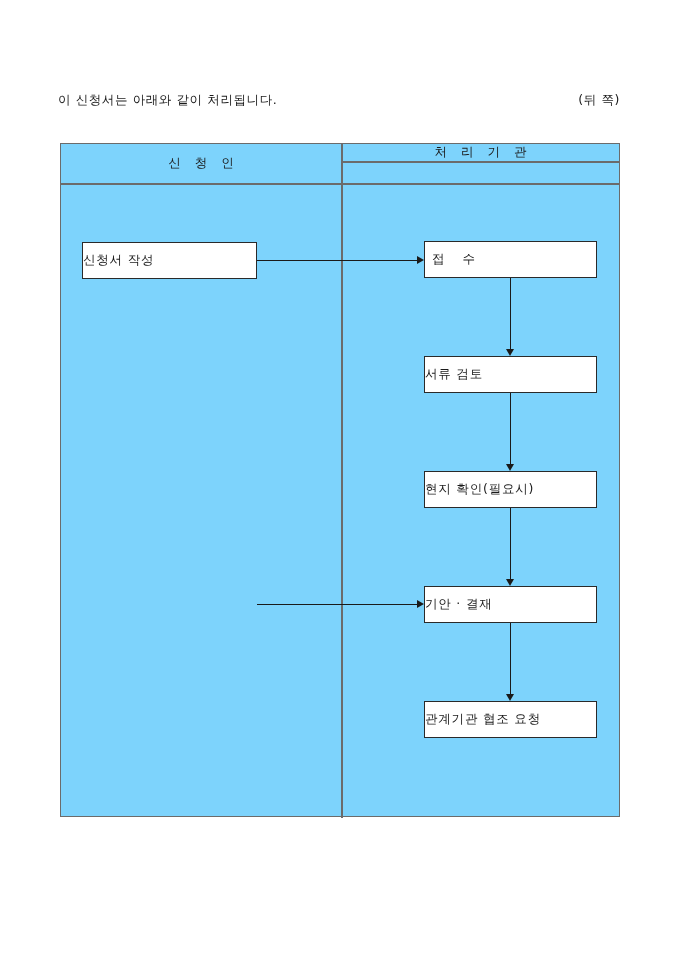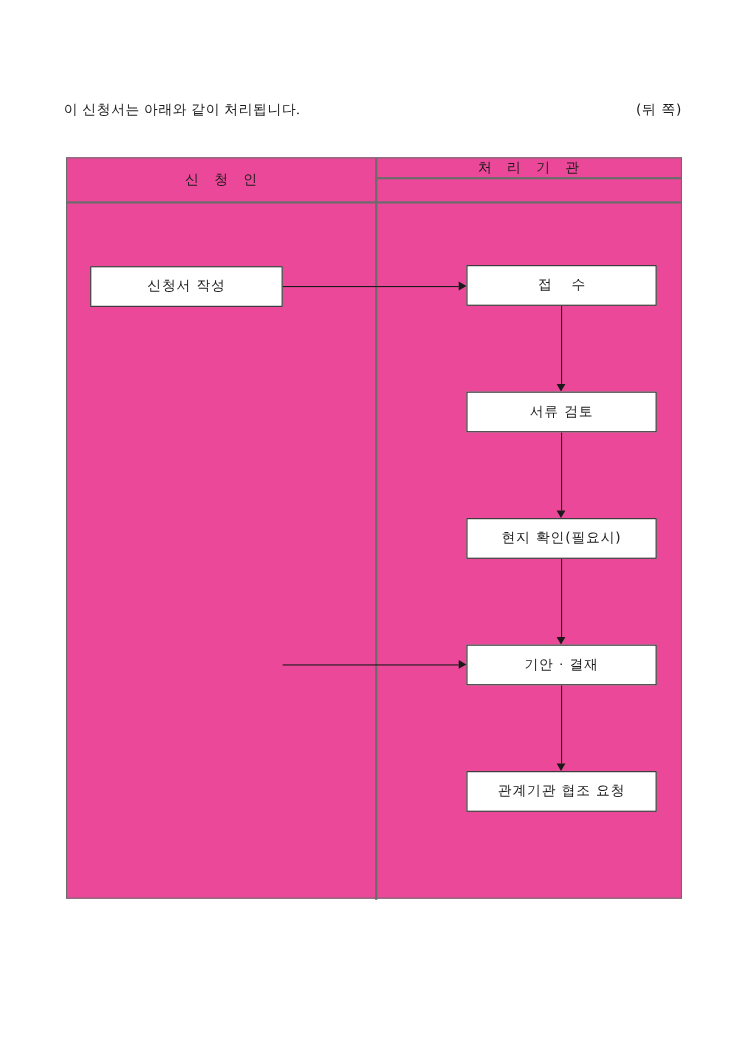--- a/index.html
+++ b/index.html
@@ -25,41 +25,40 @@
     width: 562px;
     height: 18px;
   }
   #header-note {
     position: absolute;
     left: 0;
     top: 0;
     font-size: 12.5px;
     letter-spacing: 0.6px;
     white-space: nowrap;
-    font-family: Liberation Serif, serif;
   }
   #page-side-label {
     position: absolute;
     right: 0;
     top: 0;
     font-size: 12.5px;
     letter-spacing: 0.6px;
     white-space: nowrap;
   }
 
   
   #flow-table {
     position: absolute;
     left: 60px;
     top: 143px;
     width: 560px;
     height: 674px;
     box-sizing: border-box;
     border: 1.5px solid #6b6b6b;
-    background: #ec4899;
+    background: #7dd3fc;
   }
 
   
   #column-divider {
     position: absolute;
     left: 280px;
     top: 0;
     width: 1.5px;
     height: 674px;
     background: #6b6b6b;
@@ -117,21 +116,20 @@
   }
 
   
   .flow-box {
     position: absolute;
     box-sizing: border-box;
     border: 1.3px solid #2a2a2a;
     background: #ffffff;
     display: flex;
     align-items: center;
-    justify-content: center;
     font-size: 12.5px;
     letter-spacing: 0.8px;
     white-space: nowrap;
   }
   .box-left  { left: 21px;  width: 175px; height: 37px; }
   .box-right { left: 363px; width: 173px; height: 37px; }
 
   #box-write   { top: 98px; }
   #box-notify  { top: 442px; }
 

